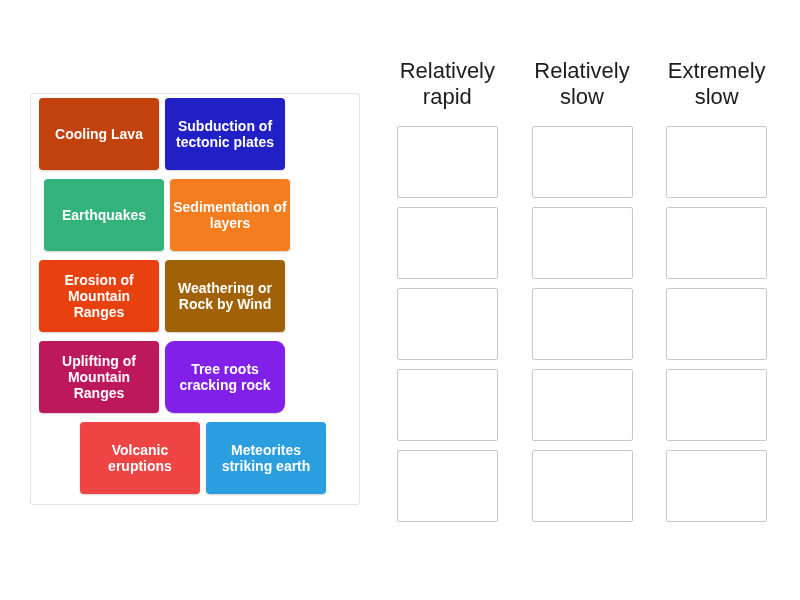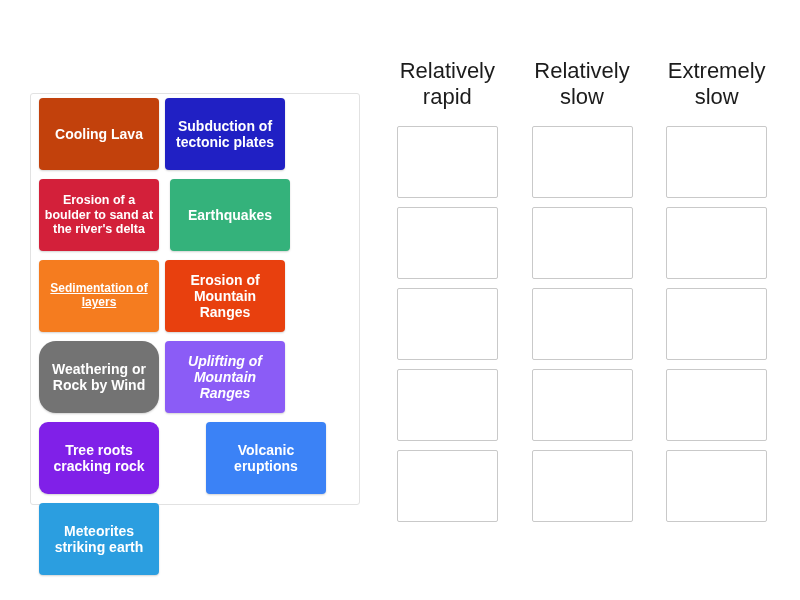--- a/index.html
+++ b/index.html
@@ -53,21 +53,21 @@
     font-size: 14px;
     line-height: 1.16;
     padding: 14px 3px;
     box-shadow: 0 1px 2px rgba(0,0,0,0.18);
     cursor: move;
     user-select: none;
     overflow: hidden;
   }
 
   .tile.size-sm  { font-size: 12.5px; }
-  .tile.size-xs  { font-size: 12px; text-decoration: underline; }
+  .tile.size-xs  { font-size: 14px; }
 
   
   #categories {
     position: absolute;
     left: 380px;
     top: 58px;
     width: 404px;
     display: flex;
   }
 
@@ -99,28 +99,27 @@
     box-sizing: border-box;
   }
 </style>
 </head>
 <body>
 
 <div id="source-panel">
   <div id="tile-grid">
       <div class="tile" style="background: #c2410c;">Cooling Lava</div>
       <div class="tile" style="background: rgb(32, 32, 196);">Subduction of tectonic plates</div>
-      <div class="tile size-sm" style="background: rgb(211, 32, 58);">Erosion of a boulder to sand at the river's delta</div>
       <div class="tile" style="background: rgb(52, 178, 123); margin-left: 8px;">Earthquakes</div>
       <div class="tile size-xs" style="background: rgb(245, 124, 31);">Sedimentation of layers</div>
       <div class="tile" style="background: rgb(232, 64, 14);">Erosion of Mountain Ranges</div>
-      <div class="tile" style="background: #737373; border-radius: 17px;">Weathering or Rock by Wind</div>
-      <div class="tile" style="background: #8b5cf6; font-style: italic;">Uplifting of Mountain Ranges</div>
+      <div class="tile" style="background: #a16207;">Weathering or Rock by Wind</div>
+      <div class="tile" style="background: #be185d;">Uplifting of Mountain Ranges</div>
       <div class="tile" style="background: rgb(128, 32, 232); border-radius: 9px;">Tree roots cracking rock</div>
-      <div class="tile" style="background: #3b82f6; margin-left: 44px;">Volcanic eruptions</div>
+      <div class="tile" style="background: #ef4444; margin-left: 44px;">Volcanic eruptions</div>
       <div class="tile" style="background: rgb(43, 158, 224);">Meteorites striking earth</div>
     </div>
 </div>
 
 <div id="categories">
     <div class="category-col">
       <div class="category-title">Relatively
 rapid</div>
       <div class="dropzone"></div>
       <div class="dropzone"></div>

